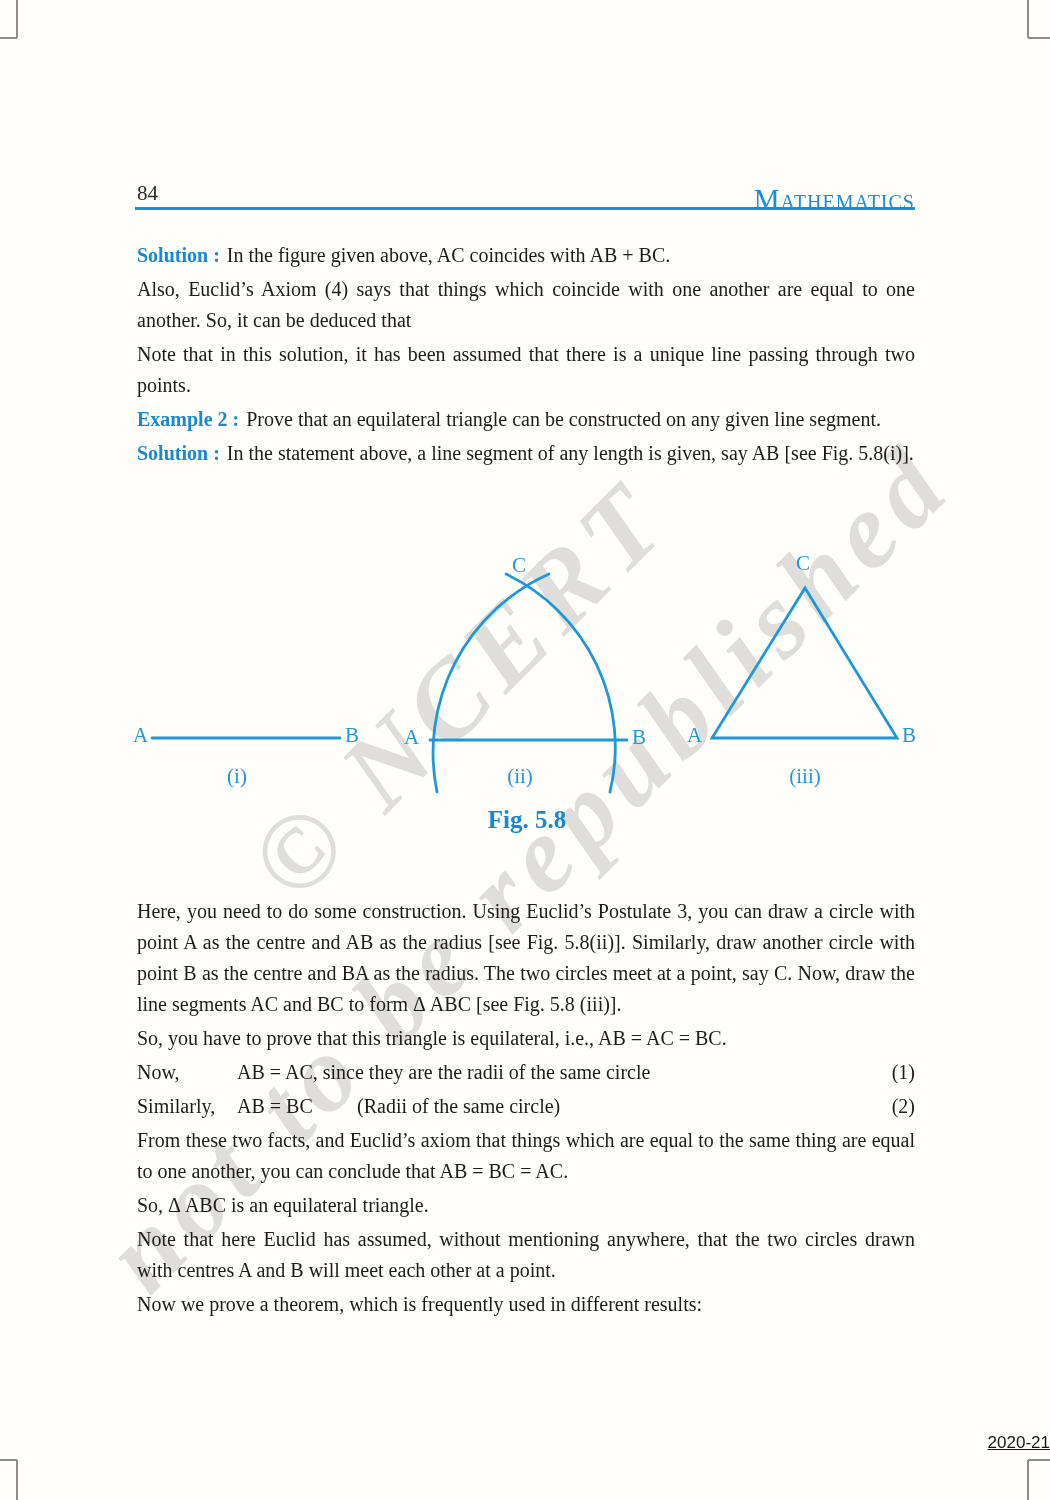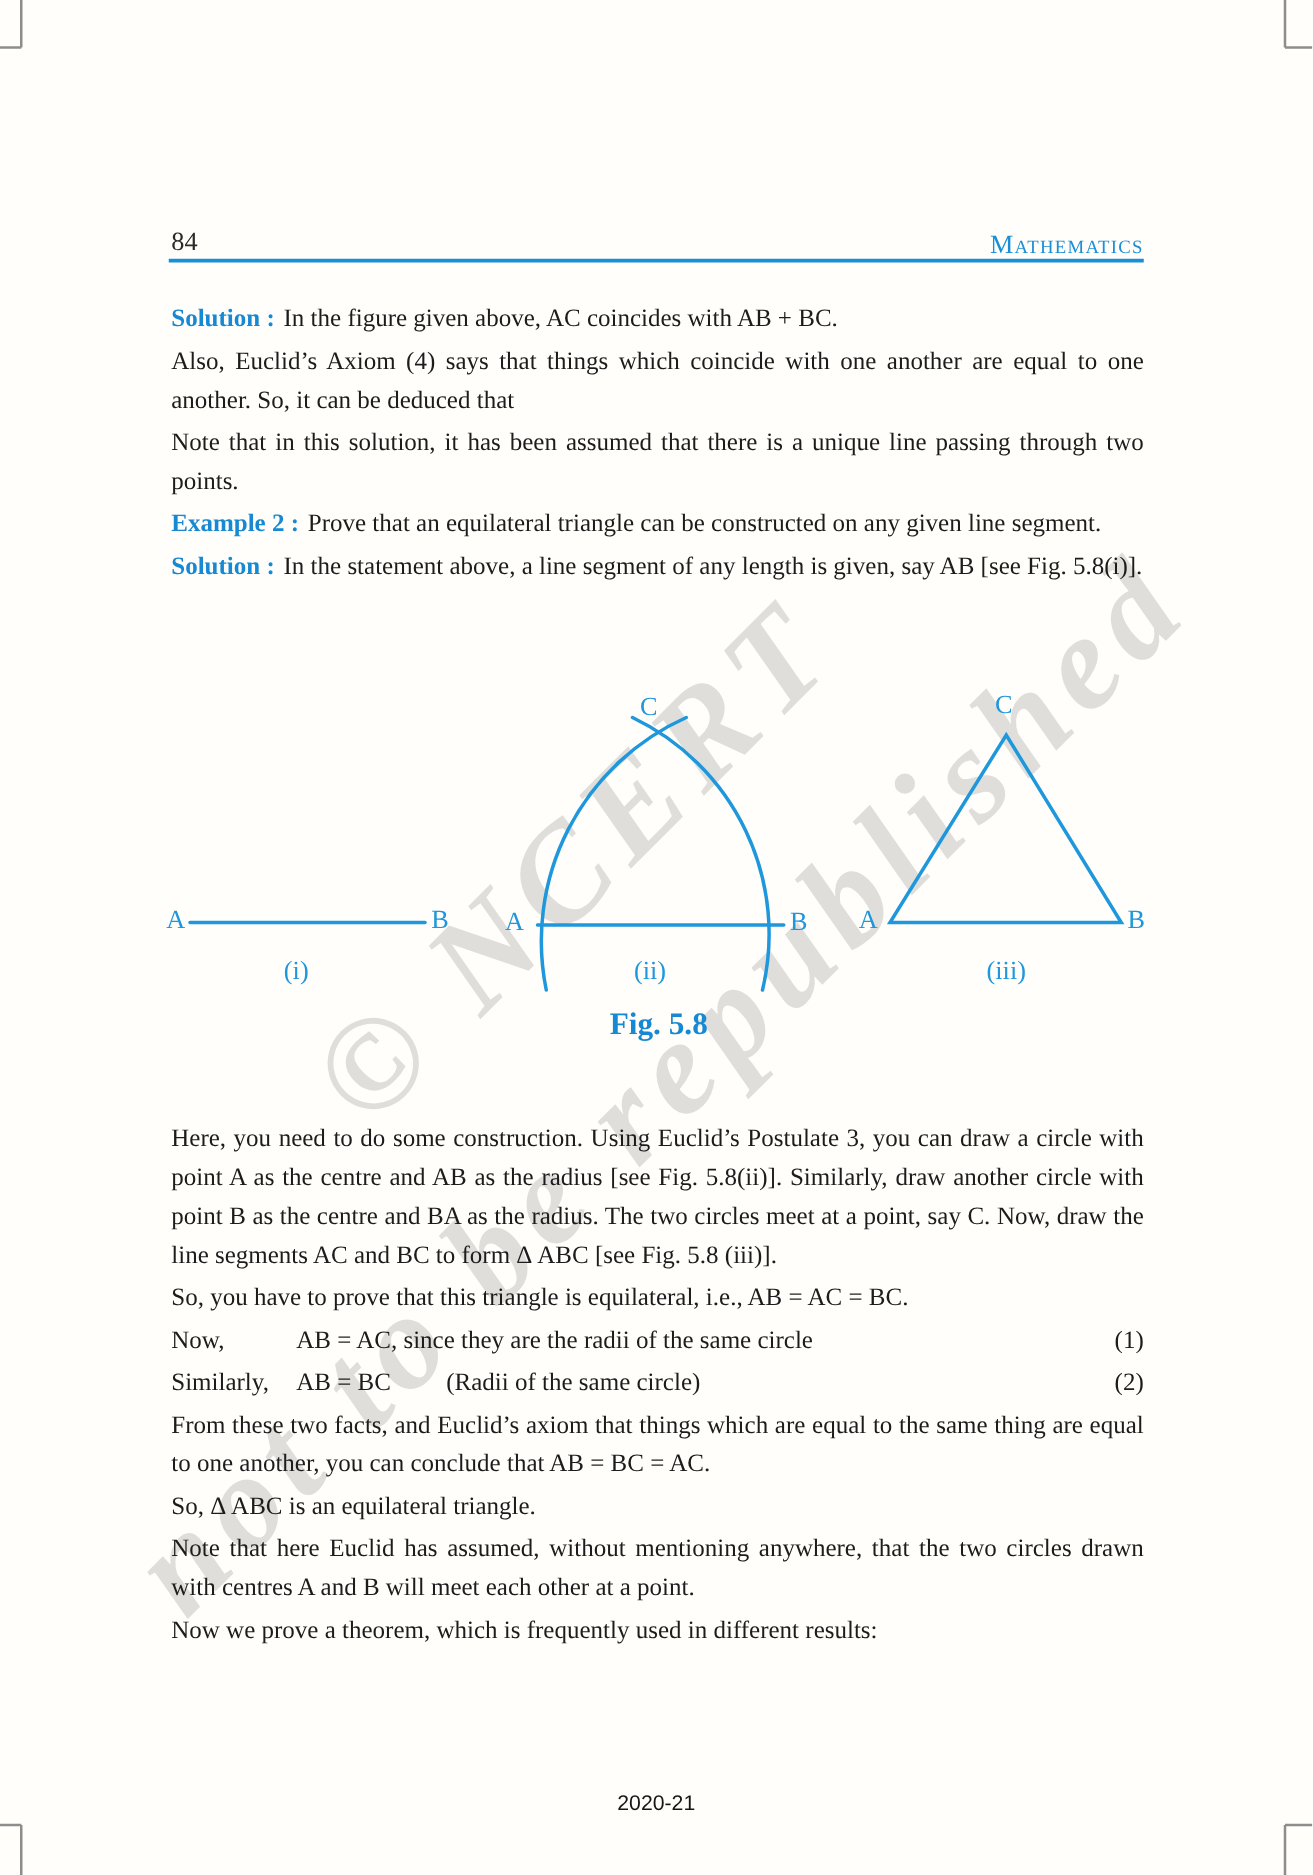--- a/index.html
+++ b/index.html
@@ -15,21 +15,21 @@
   .wm {
     position:absolute; white-space:nowrap; pointer-events:none;
     font-family:"Liberation Serif", serif; font-style:italic;
     color:rgba(110,110,110,0.22); letter-spacing:10px; font-weight:bold;
   }
   .wm1 { font-size:108px; left:460px; top:690px; transform:translate(-50%,-50%) rotate(-45deg); }
   .wm2 { font-size:108px; left:528px; top:868px; transform:translate(-50%,-50%) rotate(-45deg); }
   
   .page-num { position:absolute; left:137px; top:181px; font-size:21px; color:#2a2a2a; }
   .running-head {
-    position:absolute; right:135px; top:183px; font-size:21px;
+    position:absolute; right:135px; top:183px; font-size:29px;
     font-variant:small-caps; letter-spacing:1px; color:#1b8fd6;
   }
   .head-rule { position:absolute; left:135px; top:207px; width:780px; height:3px; background:#1b8fd6; }
   
   .col { position:absolute; left:137px; width:778px; font-size:20px; line-height:31px; }
   .colA { top:240px; }
   .colB { top:896px; }
   .col p { margin:0 0 3px 0; text-align:justify; }
   .col p.nojust { text-align:left; }
   .lead { color:#1789d3; font-weight:bold; margin-right:7px; }
@@ -44,22 +44,22 @@
     position:absolute; color:#1f97dc; font-size:21px; line-height:22px;
   }
   .fig-sub { text-align:center; }
   .fig-caption {
     position:absolute; left:477px; top:806px; width:100px; text-align:center;
     color:#1789d3; font-weight:bold; font-size:25px;
   }
   .fig-svg { position:absolute; left:100px; top:540px; pointer-events:none; }
   
   .footer {
-    position:absolute; left:0; right:0; top:1433px; text-align:center;
-    font-family:"Liberation Sans", sans-serif; font-size:17px; color:#161616;
+    position:absolute; left:0; right:0; top:1433px; text-align:right;
+    font-family:"Liberation Sans", sans-serif; font-size:17px; color:#161616;text-decoration:underline;
   }
 </style>
 </head>
 <body>
 
 <div class="page">
 
   <div class="crop" style="left:16px;top:0;width:2px;height:38px"></div>
   <div class="crop" style="left:0;top:37px;width:17px;height:2px"></div>
   <div class="crop" style="left:1027px;top:0;width:2px;height:38px"></div>

